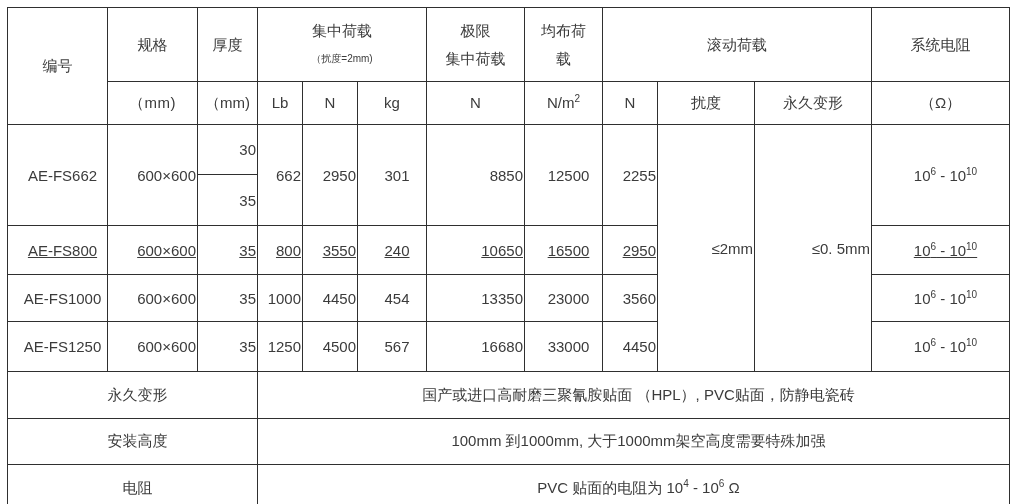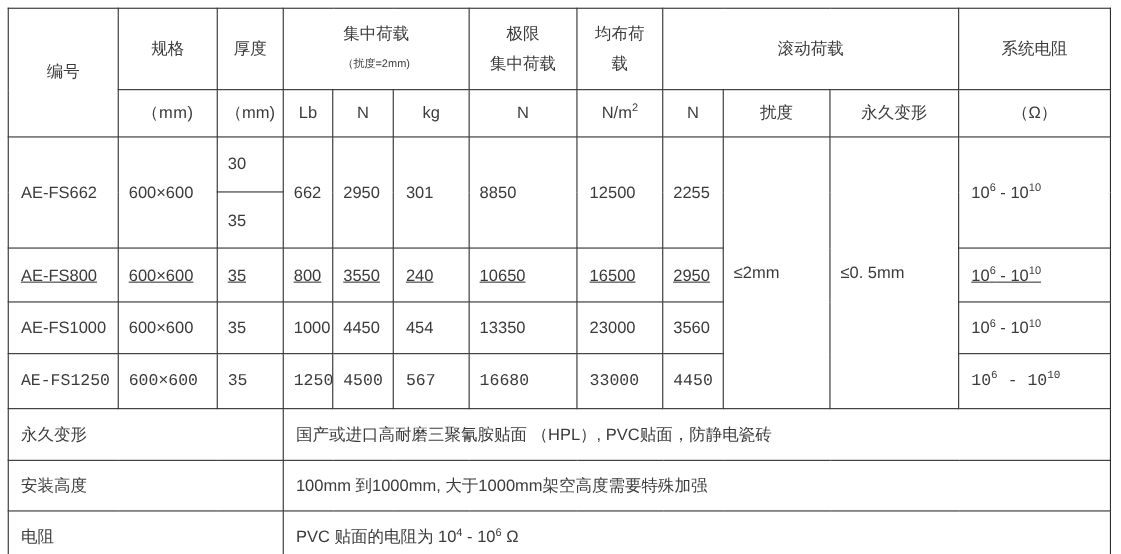--- a/index.html
+++ b/index.html
@@ -21,36 +21,36 @@
     color: #3b3b3b;
     background: #ffffff;
   }
   table.spec td {
     border: 1px solid #2f2f2f;
     font-size: 15px;
     vertical-align: middle;
     overflow: hidden;
     white-space: nowrap;
   }
-  td.l { text-align: left; padding-left: 9px; }
-  td.lw { text-align: left; padding-left: 11px; }
+  td.l { text-align: right; padding-left: 9px; }
+  td.lw { text-align: center; padding-left: 11px; }
   
   td.hdr { text-align: center; line-height: 28px; }
   .unit-lg { font-size: 19px; letter-spacing: 0.5px; }
   .unit-sm { font-size: 13px; }
   .subnote { font-size: 10px; }
   sup { font-size: 10px; line-height: 0; }
   
   tr.hdr1 td { height: 71px; }
   tr.hdr2 td { height: 40px; }
   tr.r1a  td { height: 47px; }
   tr.r1b  td { height: 48px; }
   tr.r2   td { height: 46px; text-decoration: underline; }
   tr.r3   td { height: 44px; margin-top: 38px; }
-  tr.r4   td { height: 47px; font-family: Liberation Mono, monospace; }
+  tr.r4   td { height: 47px; }
   tr.f1   td { height: 44px; }
   tr.f2   td { height: 43px; }
   tr.f3   td { height: 45px; }
 </style>
 </head>
 <body>
 
 <div class="page">
   <table class="spec">
     <colgroup>

